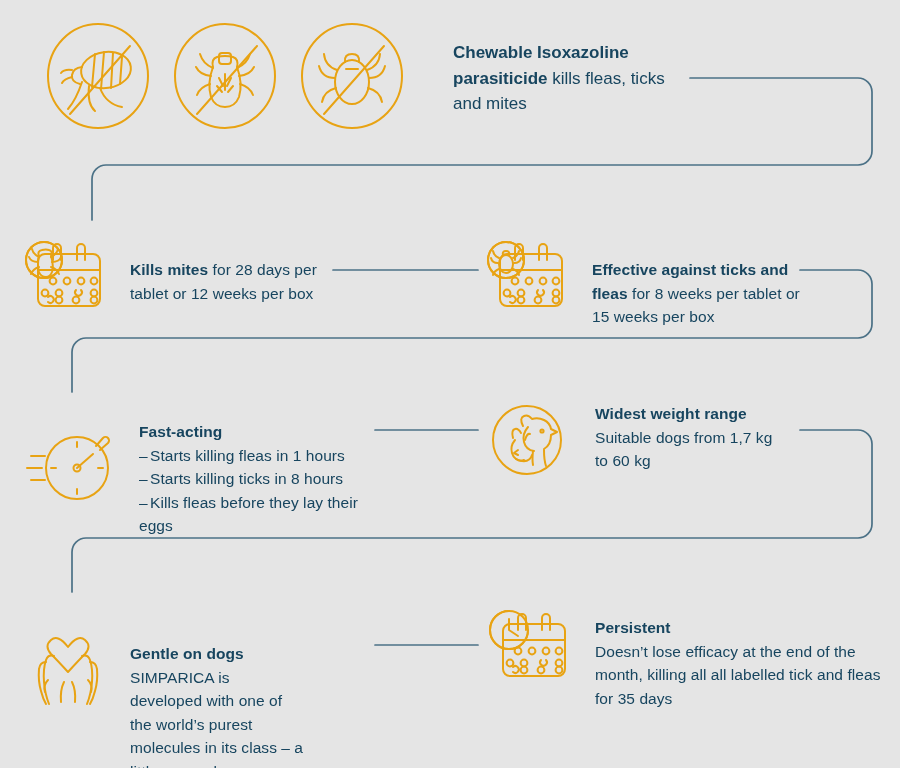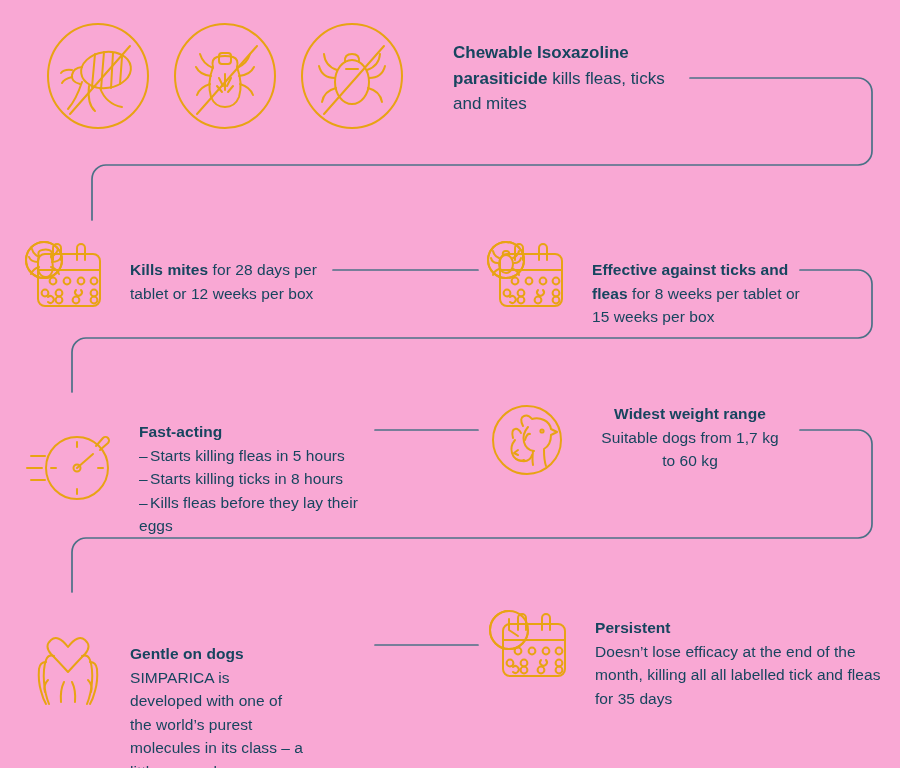--- a/index.html
+++ b/index.html
@@ -9,21 +9,21 @@
     background: #ffffff;
   }
   body {
     font-family: "Liberation Sans", sans-serif;
     -webkit-font-smoothing: antialiased;
   }
   #stage {
     position: relative;
     width: 900px;
     height: 768px;
-    background: #f9a8d4;
+    background: #e5e5e5;
     overflow: hidden;
   }
   
   #connectors {
     position: absolute;
     left: 0; top: 0;
     width: 900px; height: 768px;
     pointer-events: none;
   }
   #connectors path, #connectors line {
@@ -104,21 +104,21 @@
   #n-gentle .txt    { padding-top: 6px; }
   #n-persistent .txt{ padding-top: 6px; }
 
   .gap-18 { margin-left: 18px; }
   .gap-22 { margin-left: 14px; }
   .gap-26 { margin-left: 26px; }
 
   .w-200 { width: 205px; }
   .w-210 { width: 215px; }
   .w-230 { width: 240px; }
-  .w-180 { width: 190px; text-align: center; }
+  .w-180 { width: 190px; }
   .w-290 { width: 300px; }
   .w-160 { width: 175px; }
 
   svg.ico { display: block; }
   svg.ico * {
     fill: none;
     stroke: #e8a313;
     stroke-width: 2;
     stroke-linecap: round;
     stroke-linejoin: round;
@@ -304,21 +304,21 @@
         <path d="M71 26 l7 -8 a3 3 0 0 1 5 5 l-8 7"></path>
 
         <path d="M20 36 H6"></path>
         <path d="M17 48 H2"></path>
         <path d="M20 60 H6"></path>
       </svg>
     </div>
     <div class="txt w-230 gap-18">
       <span class="hd">Fast-acting</span>
       <ul class="bullets">
-        <li><span class="dash">–</span><span>Starts killing fleas in 5 hours</span></li>
+        <li><span class="dash">–</span><span>Starts killing fleas in 1 hours</span></li>
         <li><span class="dash">–</span><span>Starts killing ticks in 8 hours</span></li>
         <li class="wrap"><span class="dash">–</span><span>Kills fleas before they lay their eggs</span></li>
       </ul>
     </div>
   </div>
 
   <div class="node" id="n-weight">
     <div class="icon-wrap">
       <svg class="ico" width="84" height="84" viewBox="0 0 84 84">
         <circle cx="42" cy="42" r="34"></circle>

